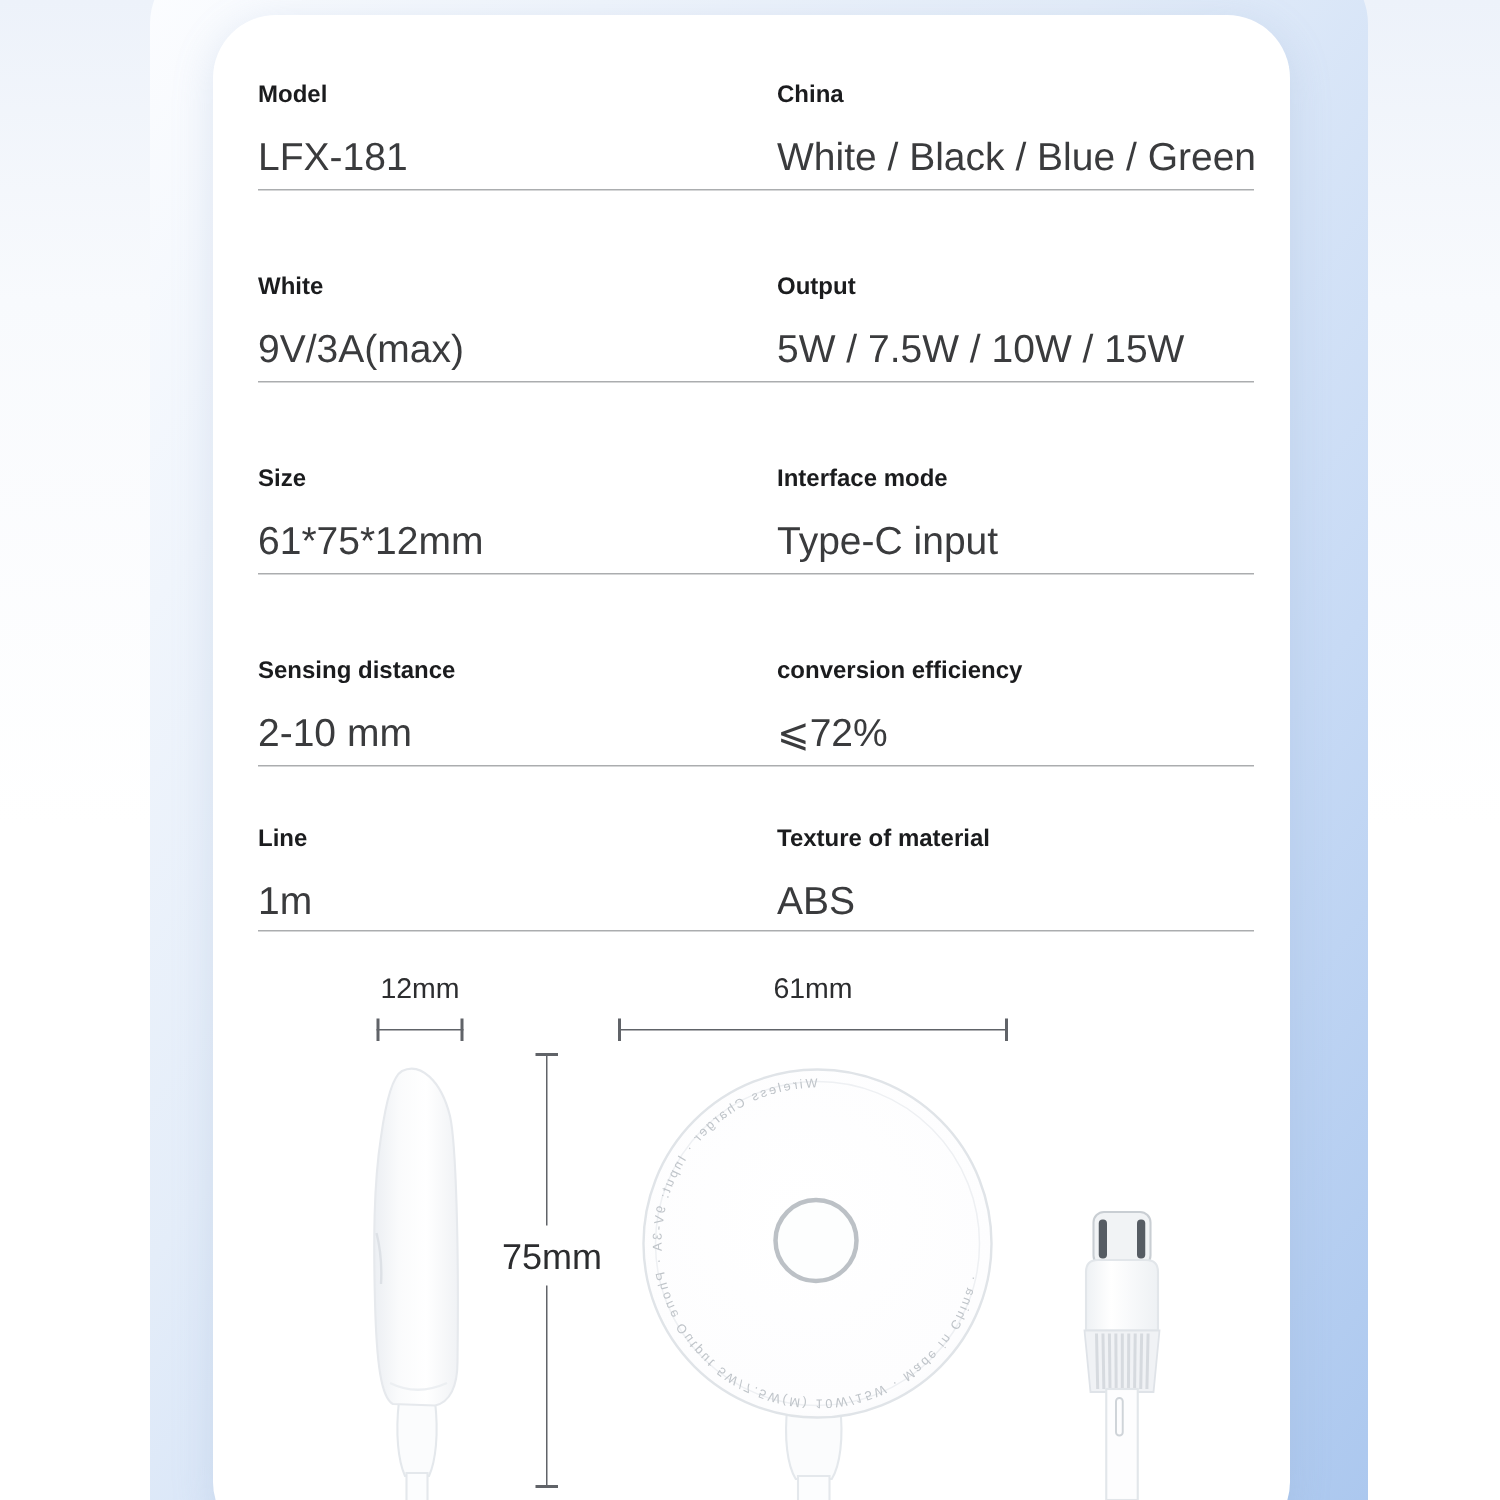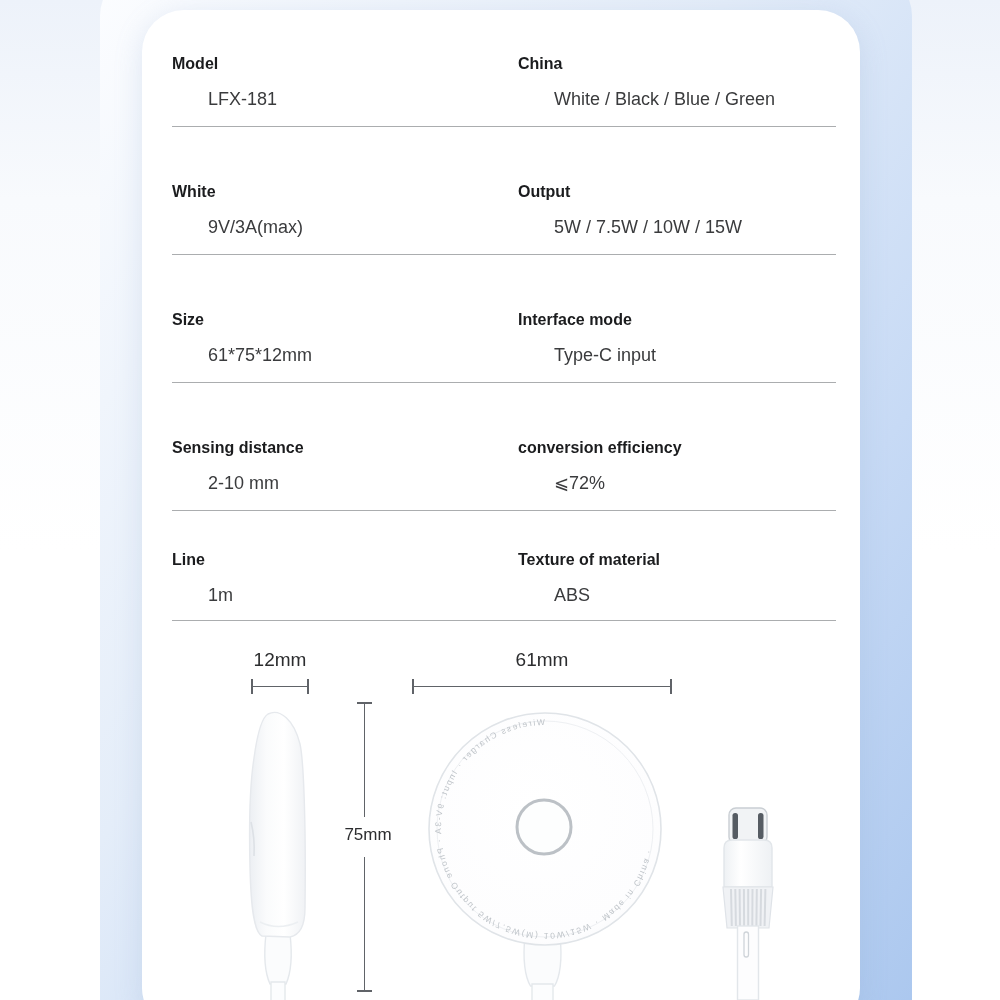--- a/index.html
+++ b/index.html
@@ -17,26 +17,26 @@
     position:absolute; left:142px; top:10px; width:718px; height:1020px;
     background:#ffffff; border-radius:42px;
     box-shadow:0 6px 28px rgba(130,158,200,0.22);
   }
   .spec-table { position:absolute; left:172px; top:54px; width:664px; }
   .spec-row { position:absolute; left:0; width:664px; height:128px; }
   .spec-col { position:absolute; top:0; width:318px; }
   .spec-col.left  { left:0; }
   .spec-col.right { left:346px; width:318px; }
   .spec-label { font-size:16px; font-weight:bold; color:#1b1c1e; line-height:1.25; white-space:nowrap; }
-  .spec-value { position:absolute; top:34px; font-size:18px; font-weight:normal; color:#3a3b3d; line-height:1.25; white-space:nowrap;margin-left:36px; }
+  .spec-value { position:absolute; top:34px; font-size:26px; font-weight:normal; color:#3a3b3d; line-height:1.25; white-space:nowrap; }
   .divider { position:absolute; left:0; top:72px; width:664px; height:0; border-top:1.5px solid #96989b; opacity:.8; }
 
   
   .dim-label { position:absolute; font-size:19px; color:#2c2d2f; transform:translateX(-50%); white-space:nowrap;text-align:center; }
-  .dim-label.big { font-size:17px; }
+  .dim-label.big { font-size:24px; }
   .dim-h { position:absolute; height:0; border-top:1.6px solid #606368; }
   .dim-h::before, .dim-h::after {
     content:""; position:absolute; top:-8px; width:1.6px; height:15px; background:#606368;
   }
   .dim-h::before { left:0; } .dim-h::after { right:0; }
   .dim-v { position:absolute; width:0; border-left:1.6px solid #606368; }
   .dim-v.cap-top::before {
     content:""; position:absolute; left:-8px; top:-1px; width:15px; height:1.6px; background:#606368;
   }
   .dim-v.cap-bottom::after {

